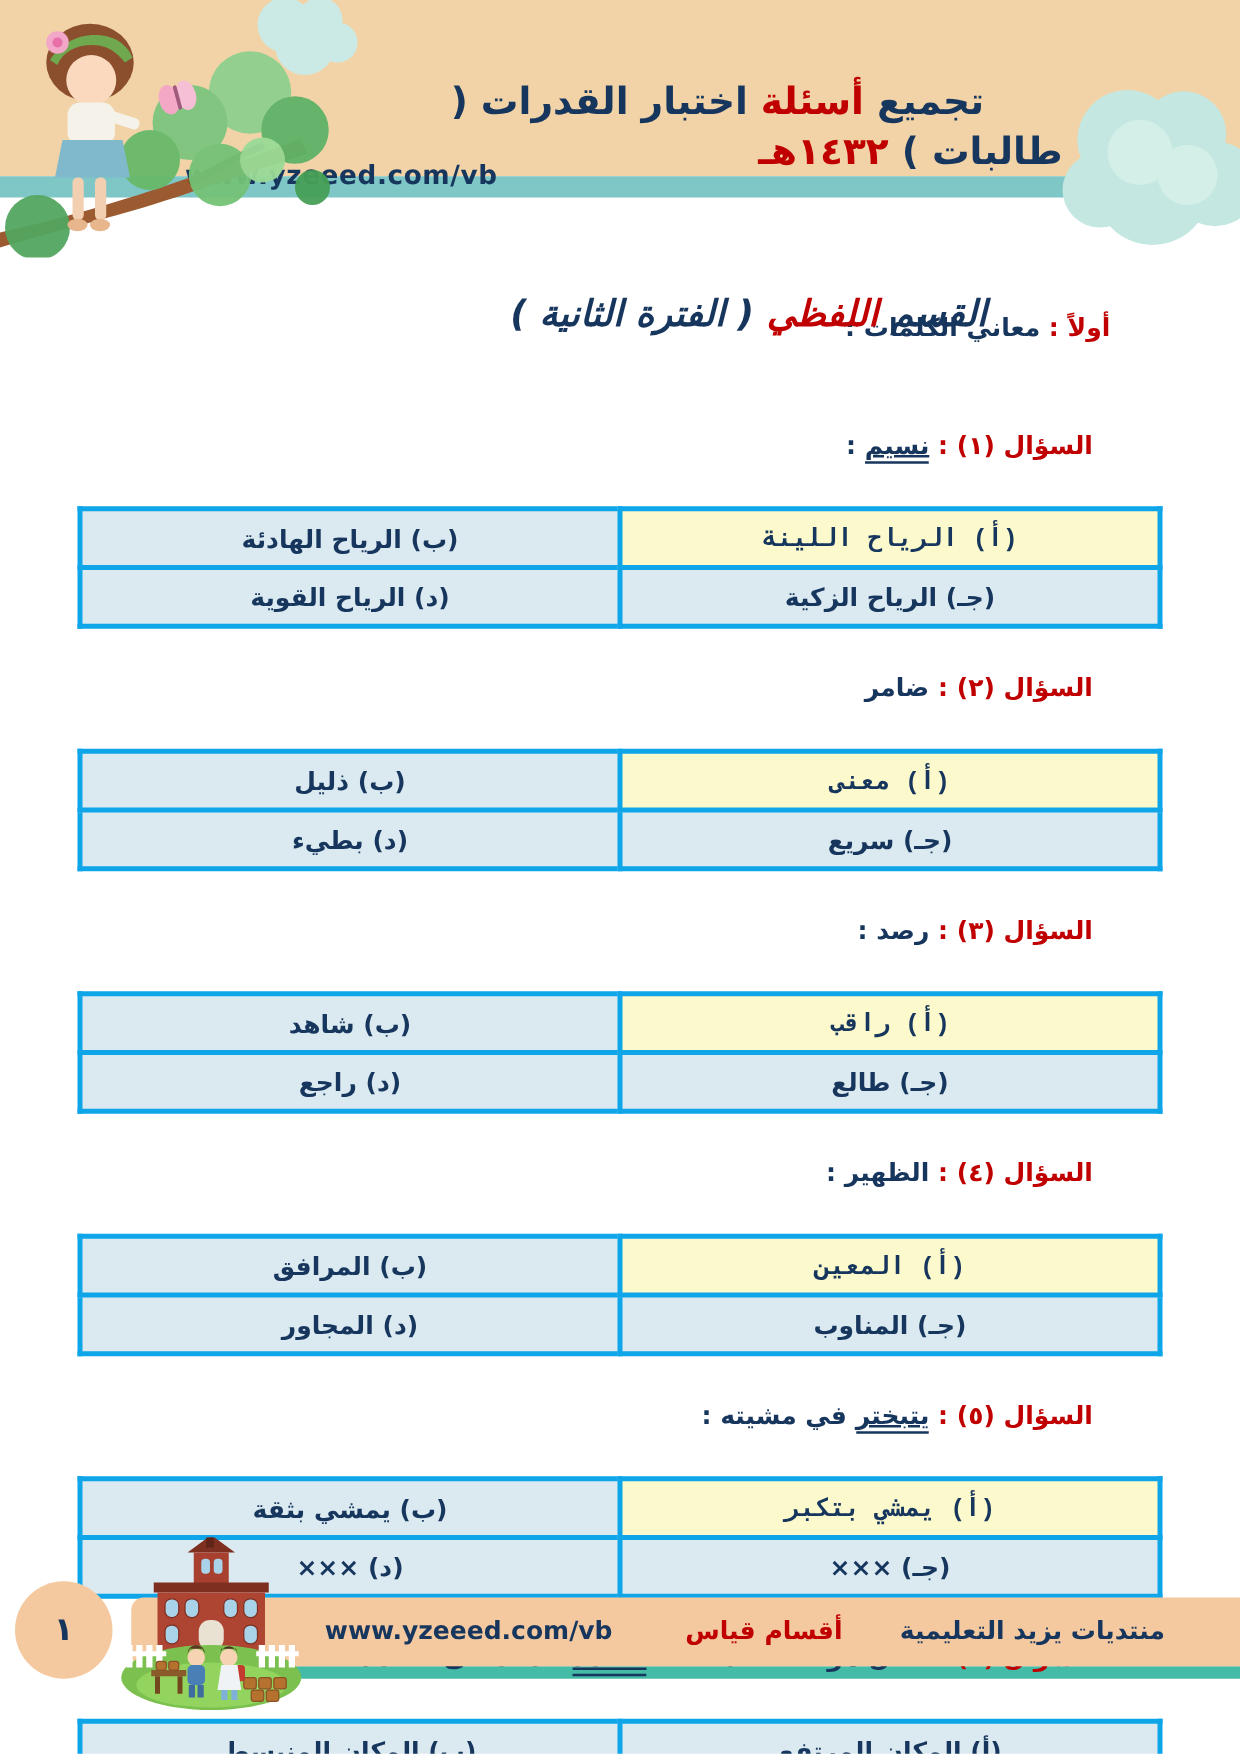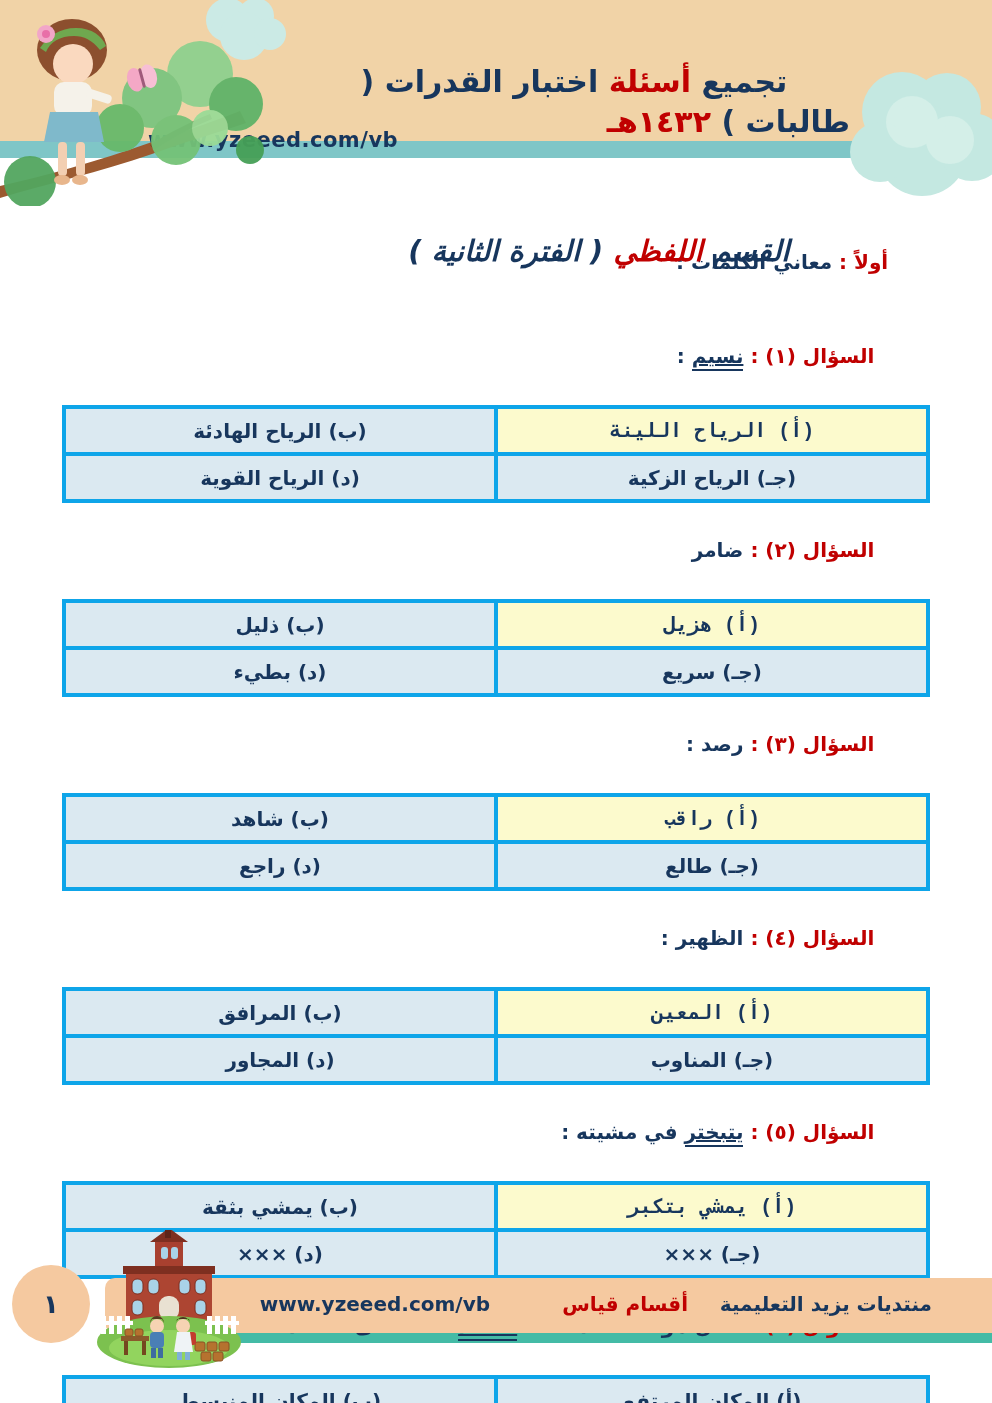--- a/index.html
+++ b/index.html
@@ -33,21 +33,21 @@
   .footer-bar{position:absolute;left:105px;right:0;top:1278px;height:55px;
               background:var(--footer_bar,#F5C9A0);border-radius:10px 0 0 10px;z-index:1;}
   .footer-stripe{position:absolute;left:215px;right:0;top:1333px;height:10px;
               background:var(--footer_stripe,#44BBA6);z-index:0;}
   .page-circle{position:absolute;left:12px;top:1265px;width:78px;height:78px;border-radius:50%;
               background:var(--footer_bar,#F5C9A0);display:flex;align-items:center;justify-content:center;
               color:var(--navy,#17365D);font-size:26px;font-weight:bold;z-index:1;}
   .school-illustration{position:absolute;left:95px;top:1230px;z-index:2;}
   .footer-text{position:absolute;top:1292px;font-weight:bold;font-size:20px;direction:rtl;z-index:3;white-space:nowrap;}
   .footer-site{right:60px;color:var(--navy,#17365D);}
-  .footer-qiyas{right:304px;color:var(--red,#C00000);}
+  .footer-qiyas{right:318px;color:var(--red,#C00000);}
   .footer-url{right:502px;color:var(--navy,#17365D);direction:ltr;}
 </style>
 </head>
 <body>
 
 <div class="page">
 
   <div class="header-bg"></div>
   <div class="header-stripe"></div>
 
@@ -144,21 +144,21 @@
         </table>
     </section>
 
     <section>
       <div class="q-heading">
         <span class="red">السؤال (٢) : </span><span class="navy">ضامر</span><span class="navy q-underline"></span><span class="navy"></span>
       </div>
       <table class="options-table">
         <tbody>
             <tr>
-          <td class="hl">(أ) هزيل</td>
+          <td class="hl">(أ) معنى</td>
           <td>(ب) ذليل</td>
         </tr>
         <tr>
           <td>(جـ) سريع</td>
           <td>(د) بطيء</td>
         </tr>
       </tbody>
         </table>
     </section>
 

